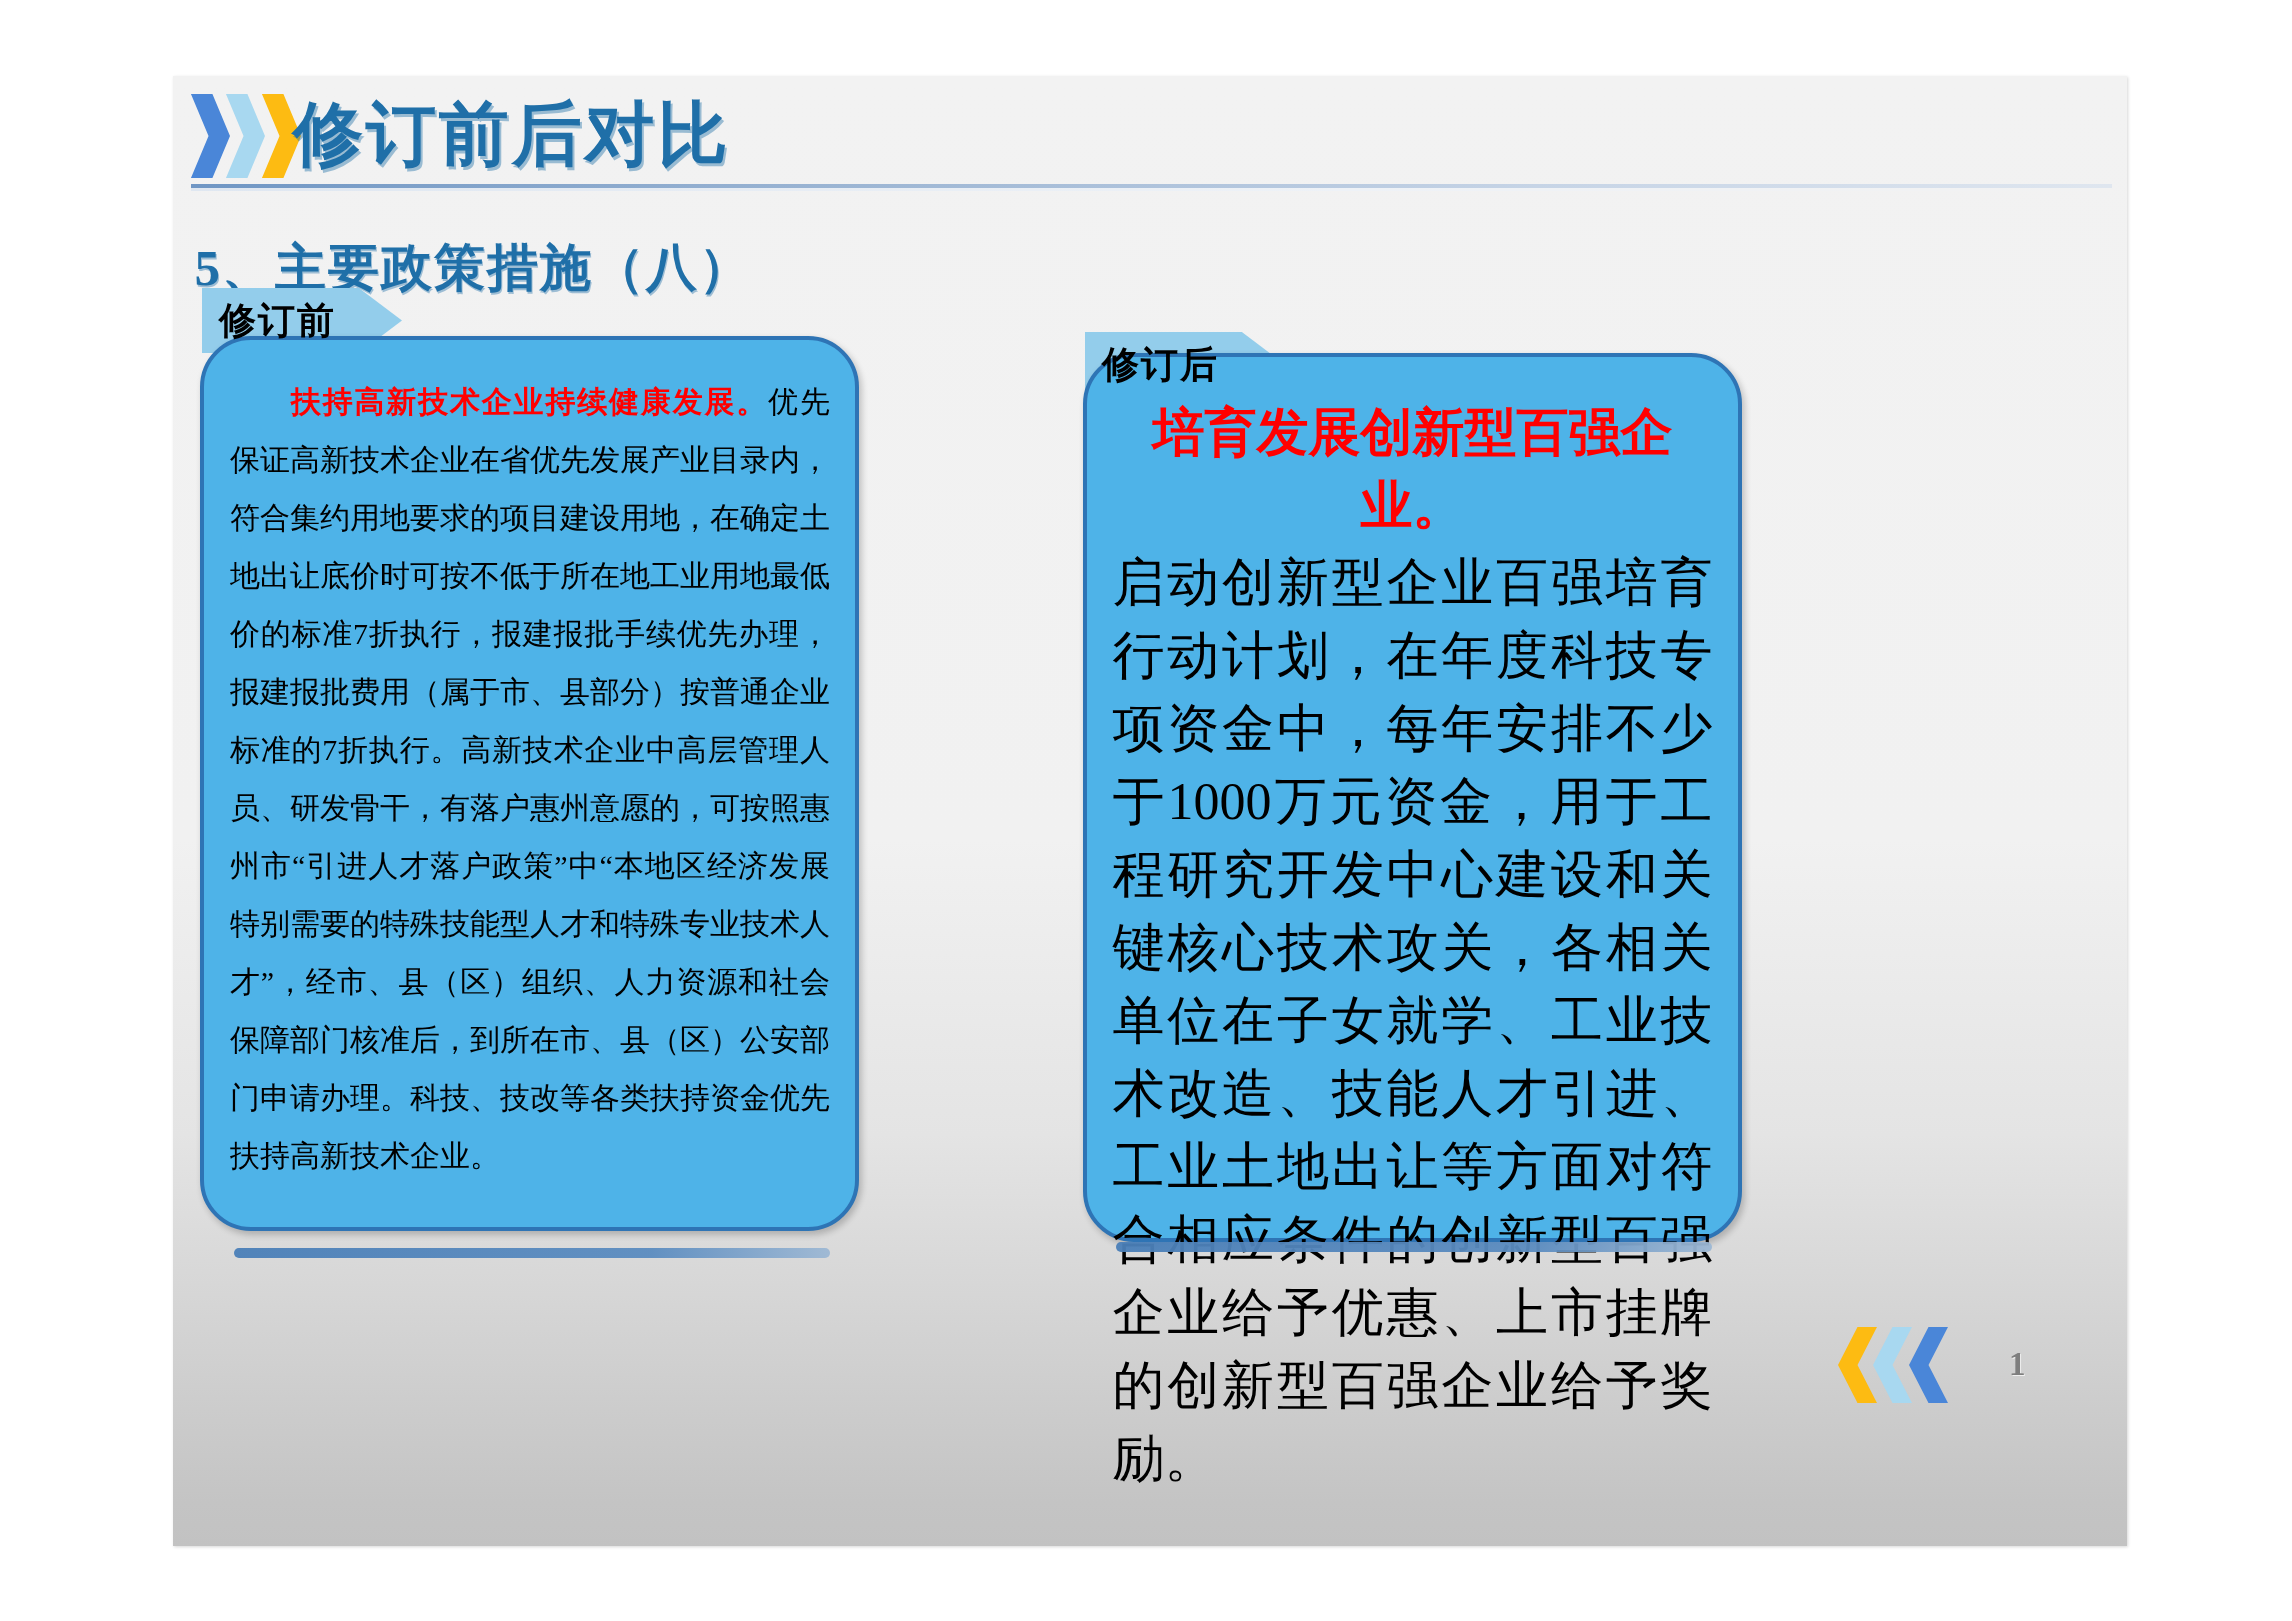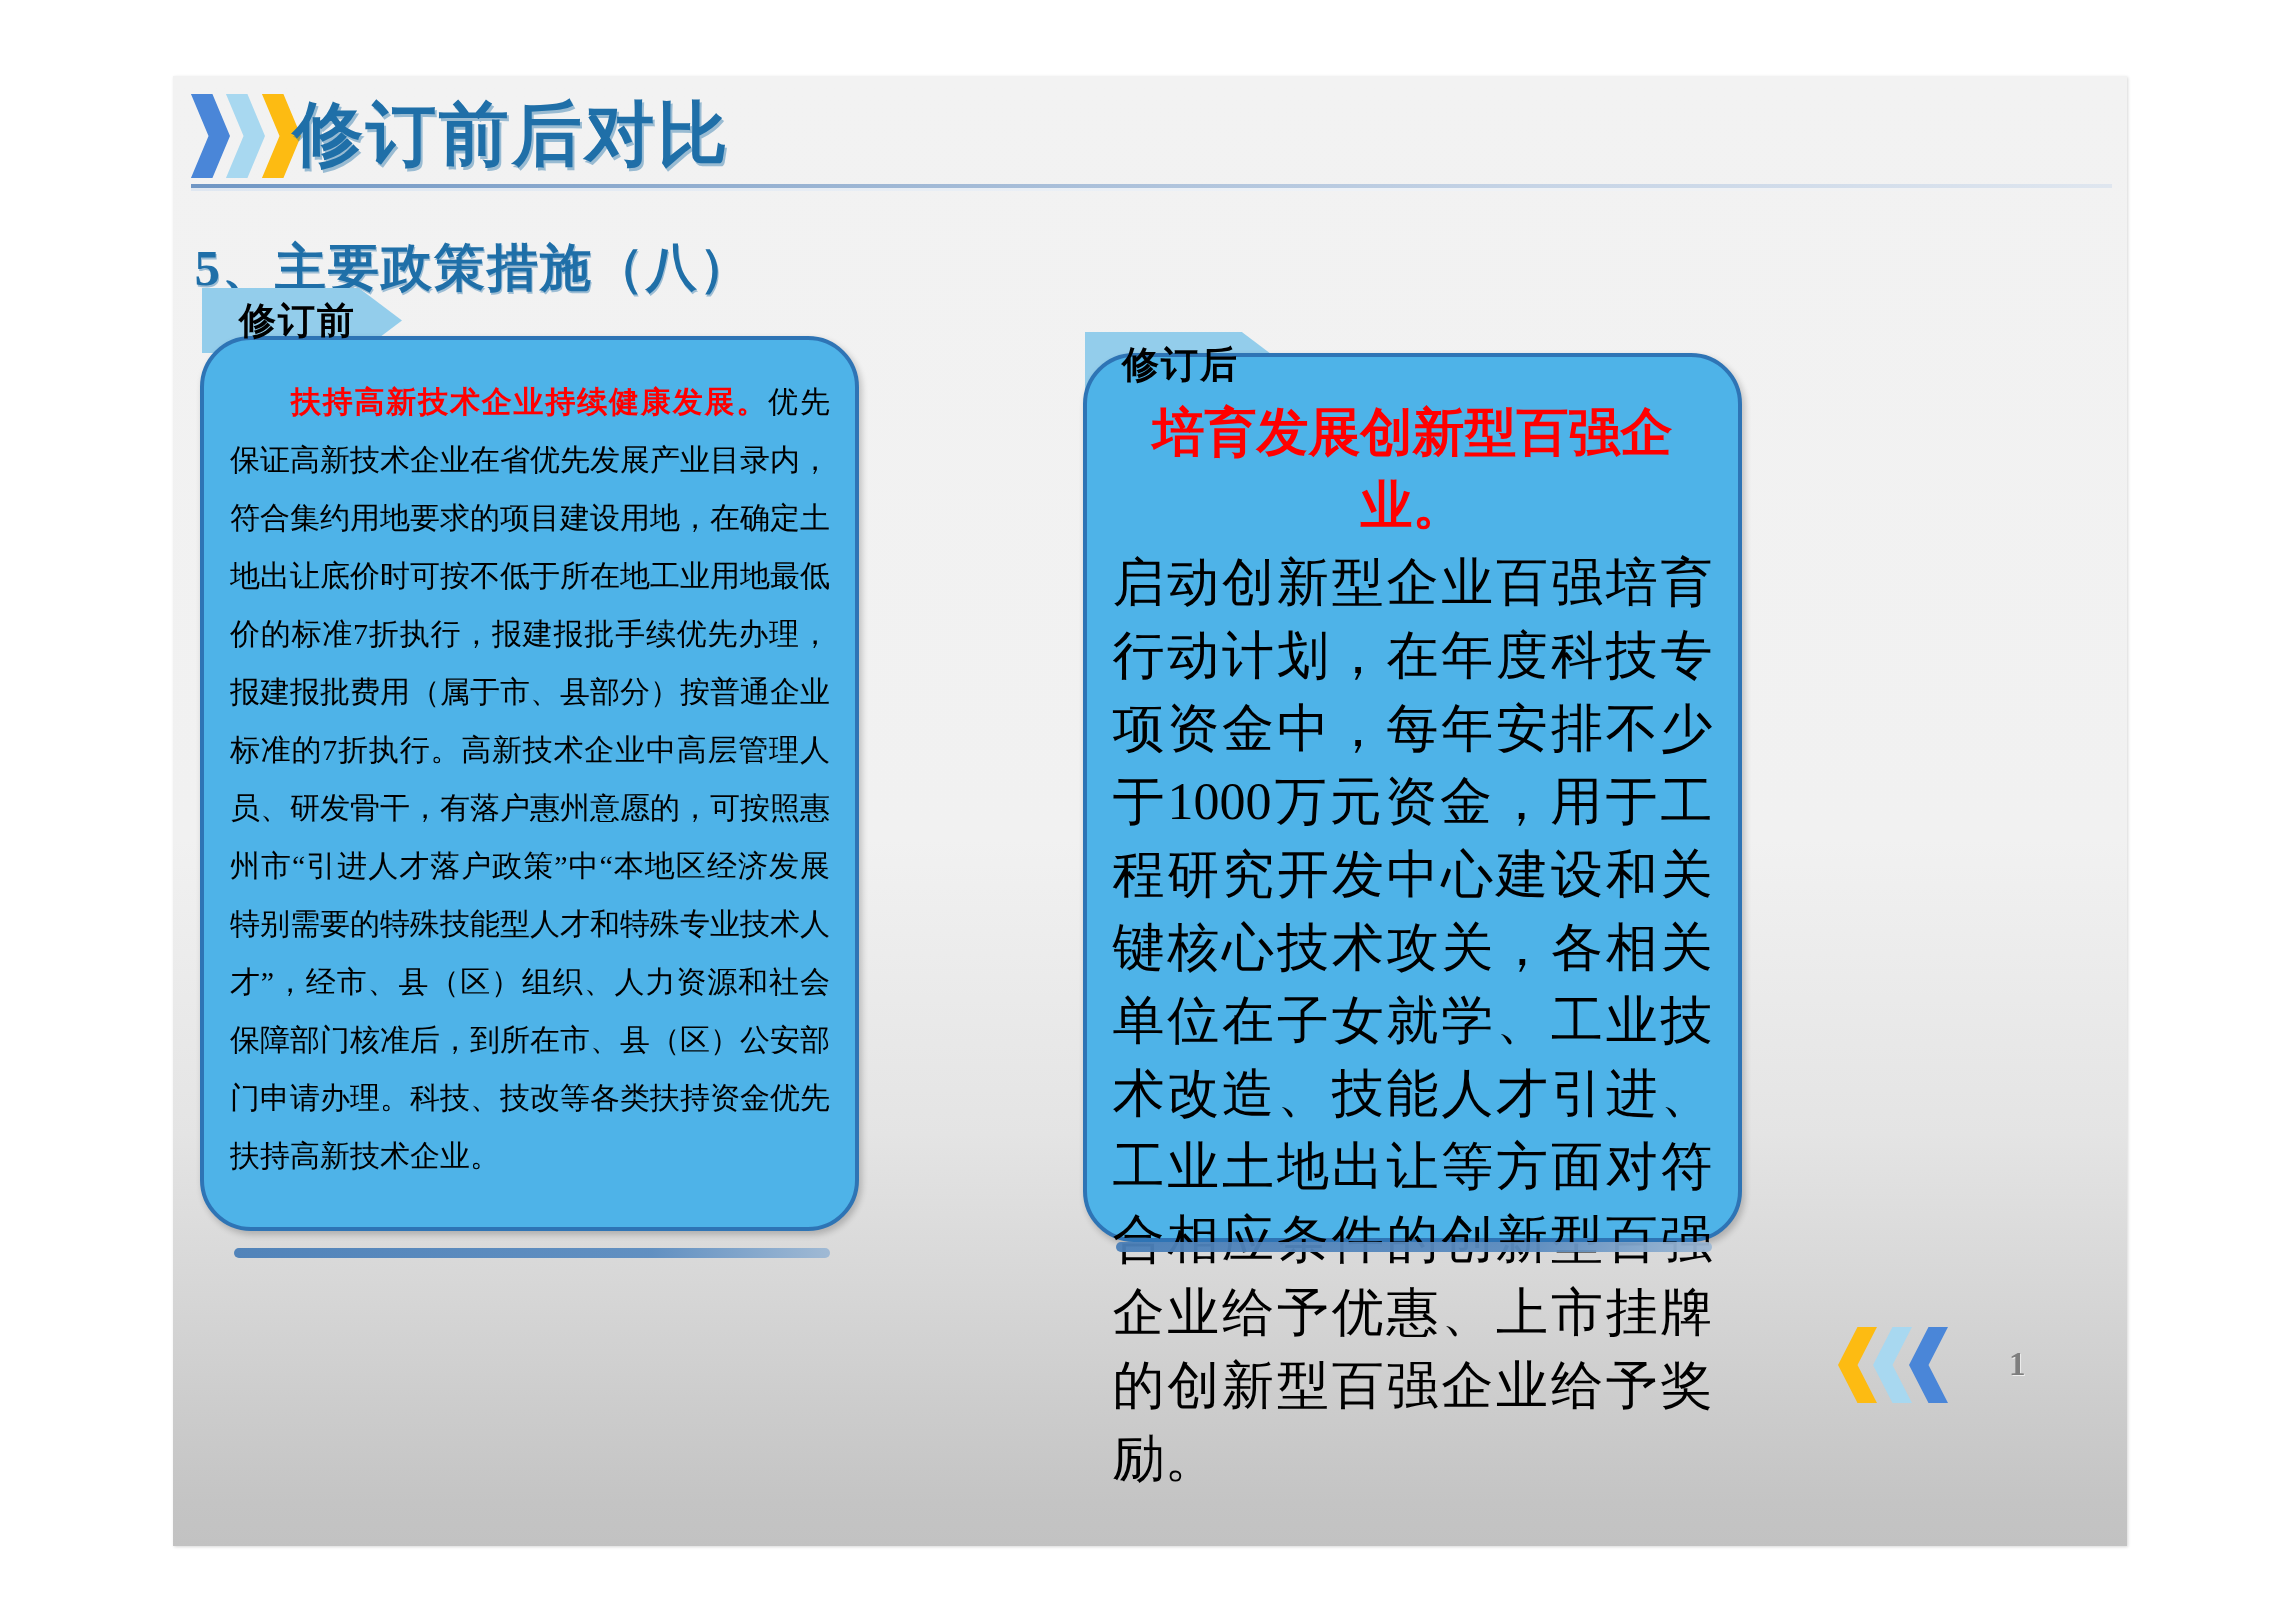--- a/index.html
+++ b/index.html
@@ -113,21 +113,21 @@
     position: absolute;
     left: 0; top: 0;
     width: 100%; height: 100%;
   }
   .banner-label {
     position: relative;
     z-index: 2;
     font-size: 37px;
     font-weight: bold;
     color: #000000;
-    padding-left: 37px;
+    padding-left: 17px;
     letter-spacing: 2px;
     white-space: nowrap;
   }
   .banner-left  { left: 29px;   top: 212px; width: 200px; }
   .banner-right { left: 912px;  top: 212px; width: 200px; margin-top: 44px; }
 
   
   .card {
     position: absolute;
     background: #4EB3E8;

